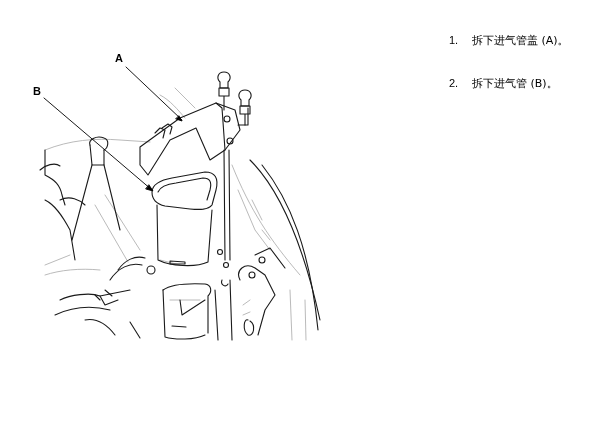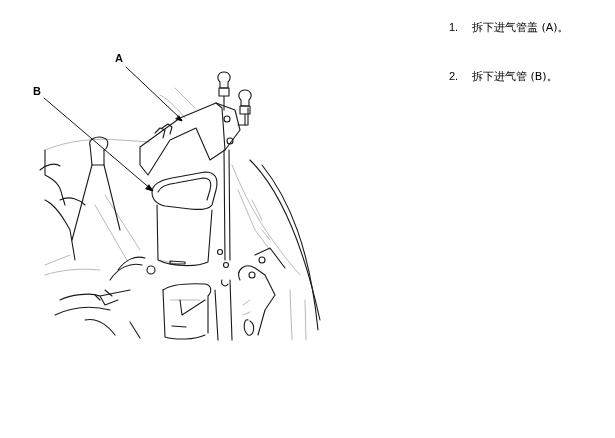--- a/index.html
+++ b/index.html
@@ -100,19 +100,19 @@
       <path d="M179 116 L182 121 L176 119 Z" fill="#000"></path>
       <path d="M44 98 L152 190"></path>
       <path d="M149 185 L153 191 L146 189 Z" fill="#000"></path>
     </g>
   </svg>
   <span class="callout-label" style="left:115px;top:53px;">A</span>
   <span class="callout-label" style="left:33px;top:86px;">B</span>
 </div>
 
 <div class="steps">
-  <div class="step" style="top:0;">
+  <div class="step" style="top:13px;">
     <span class="num">1.</span><span>拆下进气管盖 (A)。</span>
   </div>
-  <div class="step" style="top:49px;">
+  <div class="step" style="top:56px;">
     <span class="num">2.</span><span>拆下进气管 (B)。</span>
   </div>
 </div>
 
 </body></html>

